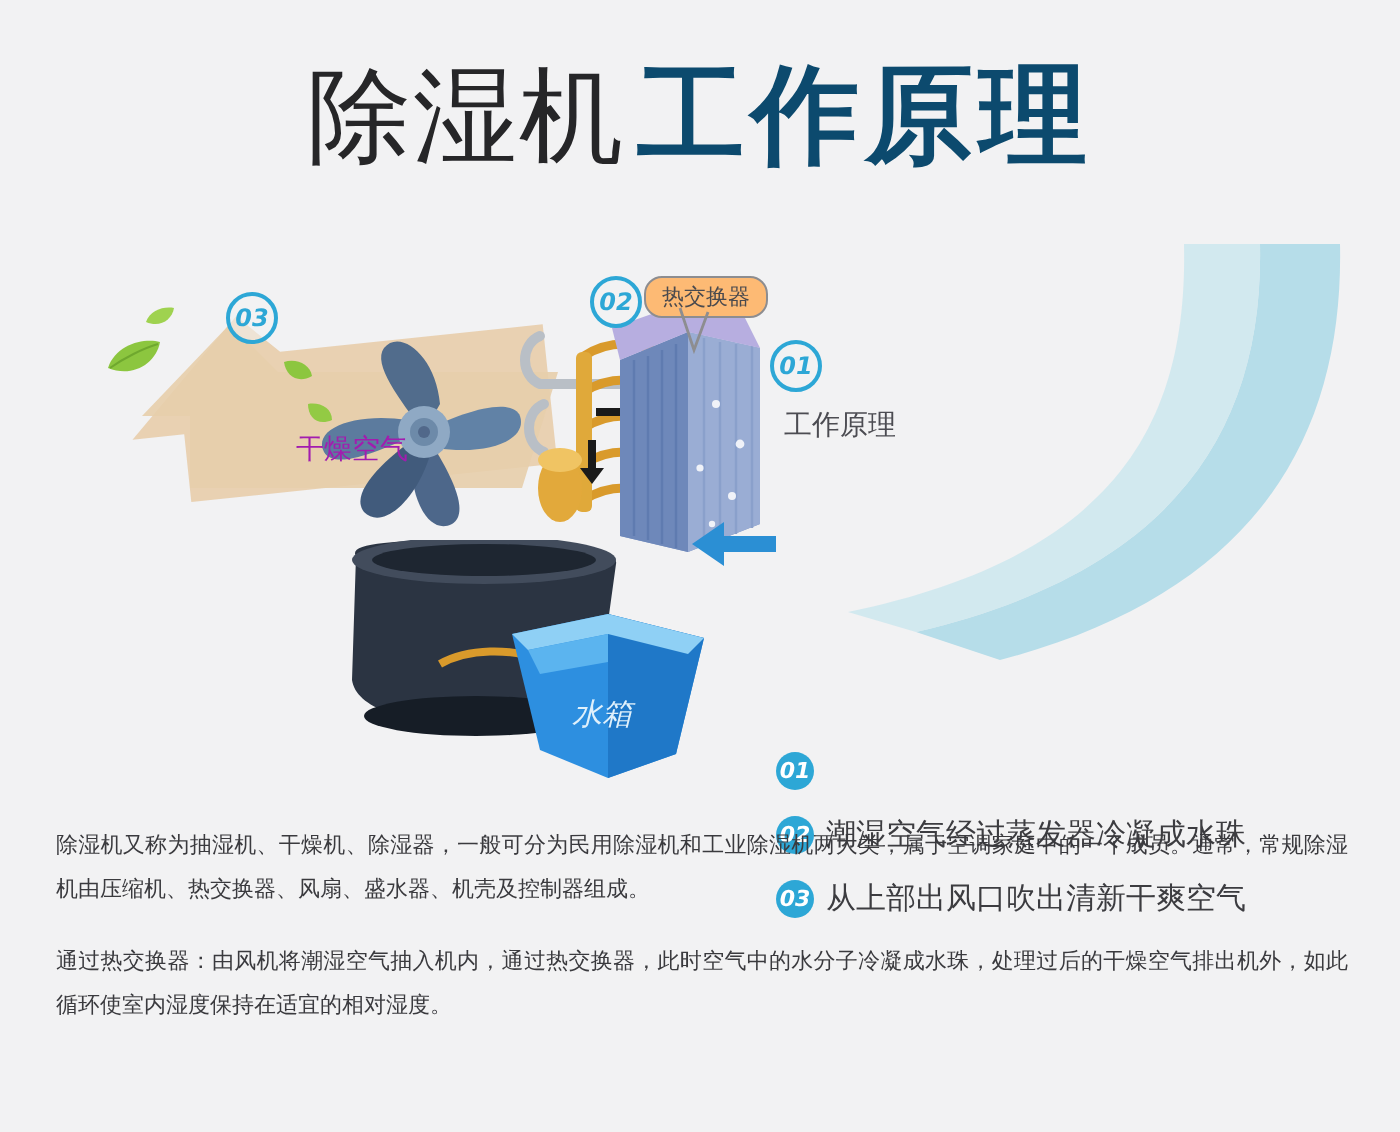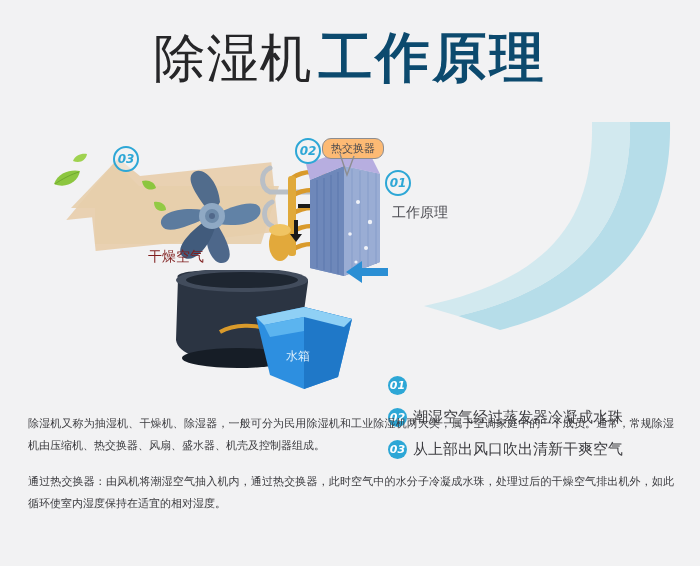--- a/index.html
+++ b/index.html
@@ -86,23 +86,23 @@
     background:#fdba74;color:#4a4a4e;font-size:11px;
     white-space:nowrap;
   }
   .hxbubble-tail{
     position:absolute;left:346px;top:35px;width:2px;height:22px;
   }
 
   .lbl{
     position:absolute;color:#5b5b60;font-size:14px;white-space:nowrap;
   }
-  .lbl-dry{left:148px;top:96px;color:#7f1d1d;margin-top:32px;}
+  .lbl-dry{left:148px;top:96px;color:#a21caf;}
   .lbl-wet{left:392px;top:84px;color:#4c4c52;}
-  .lbl-tank{left:286px;top:228px;color:#dff0fb;font-size:12px;}
+  .lbl-tank{left:286px;top:228px;color:#dff0fb;font-size:15px;font-style:italic;}
 
   
   .overlay{
     position:absolute;left:0;top:238px;width:700px;
     text-align:center;pointer-events:none;
   }
   .ov-line{
     display:block;
     font-size:42px;font-weight:bold;font-style:italic;
     color:#ffffff;

